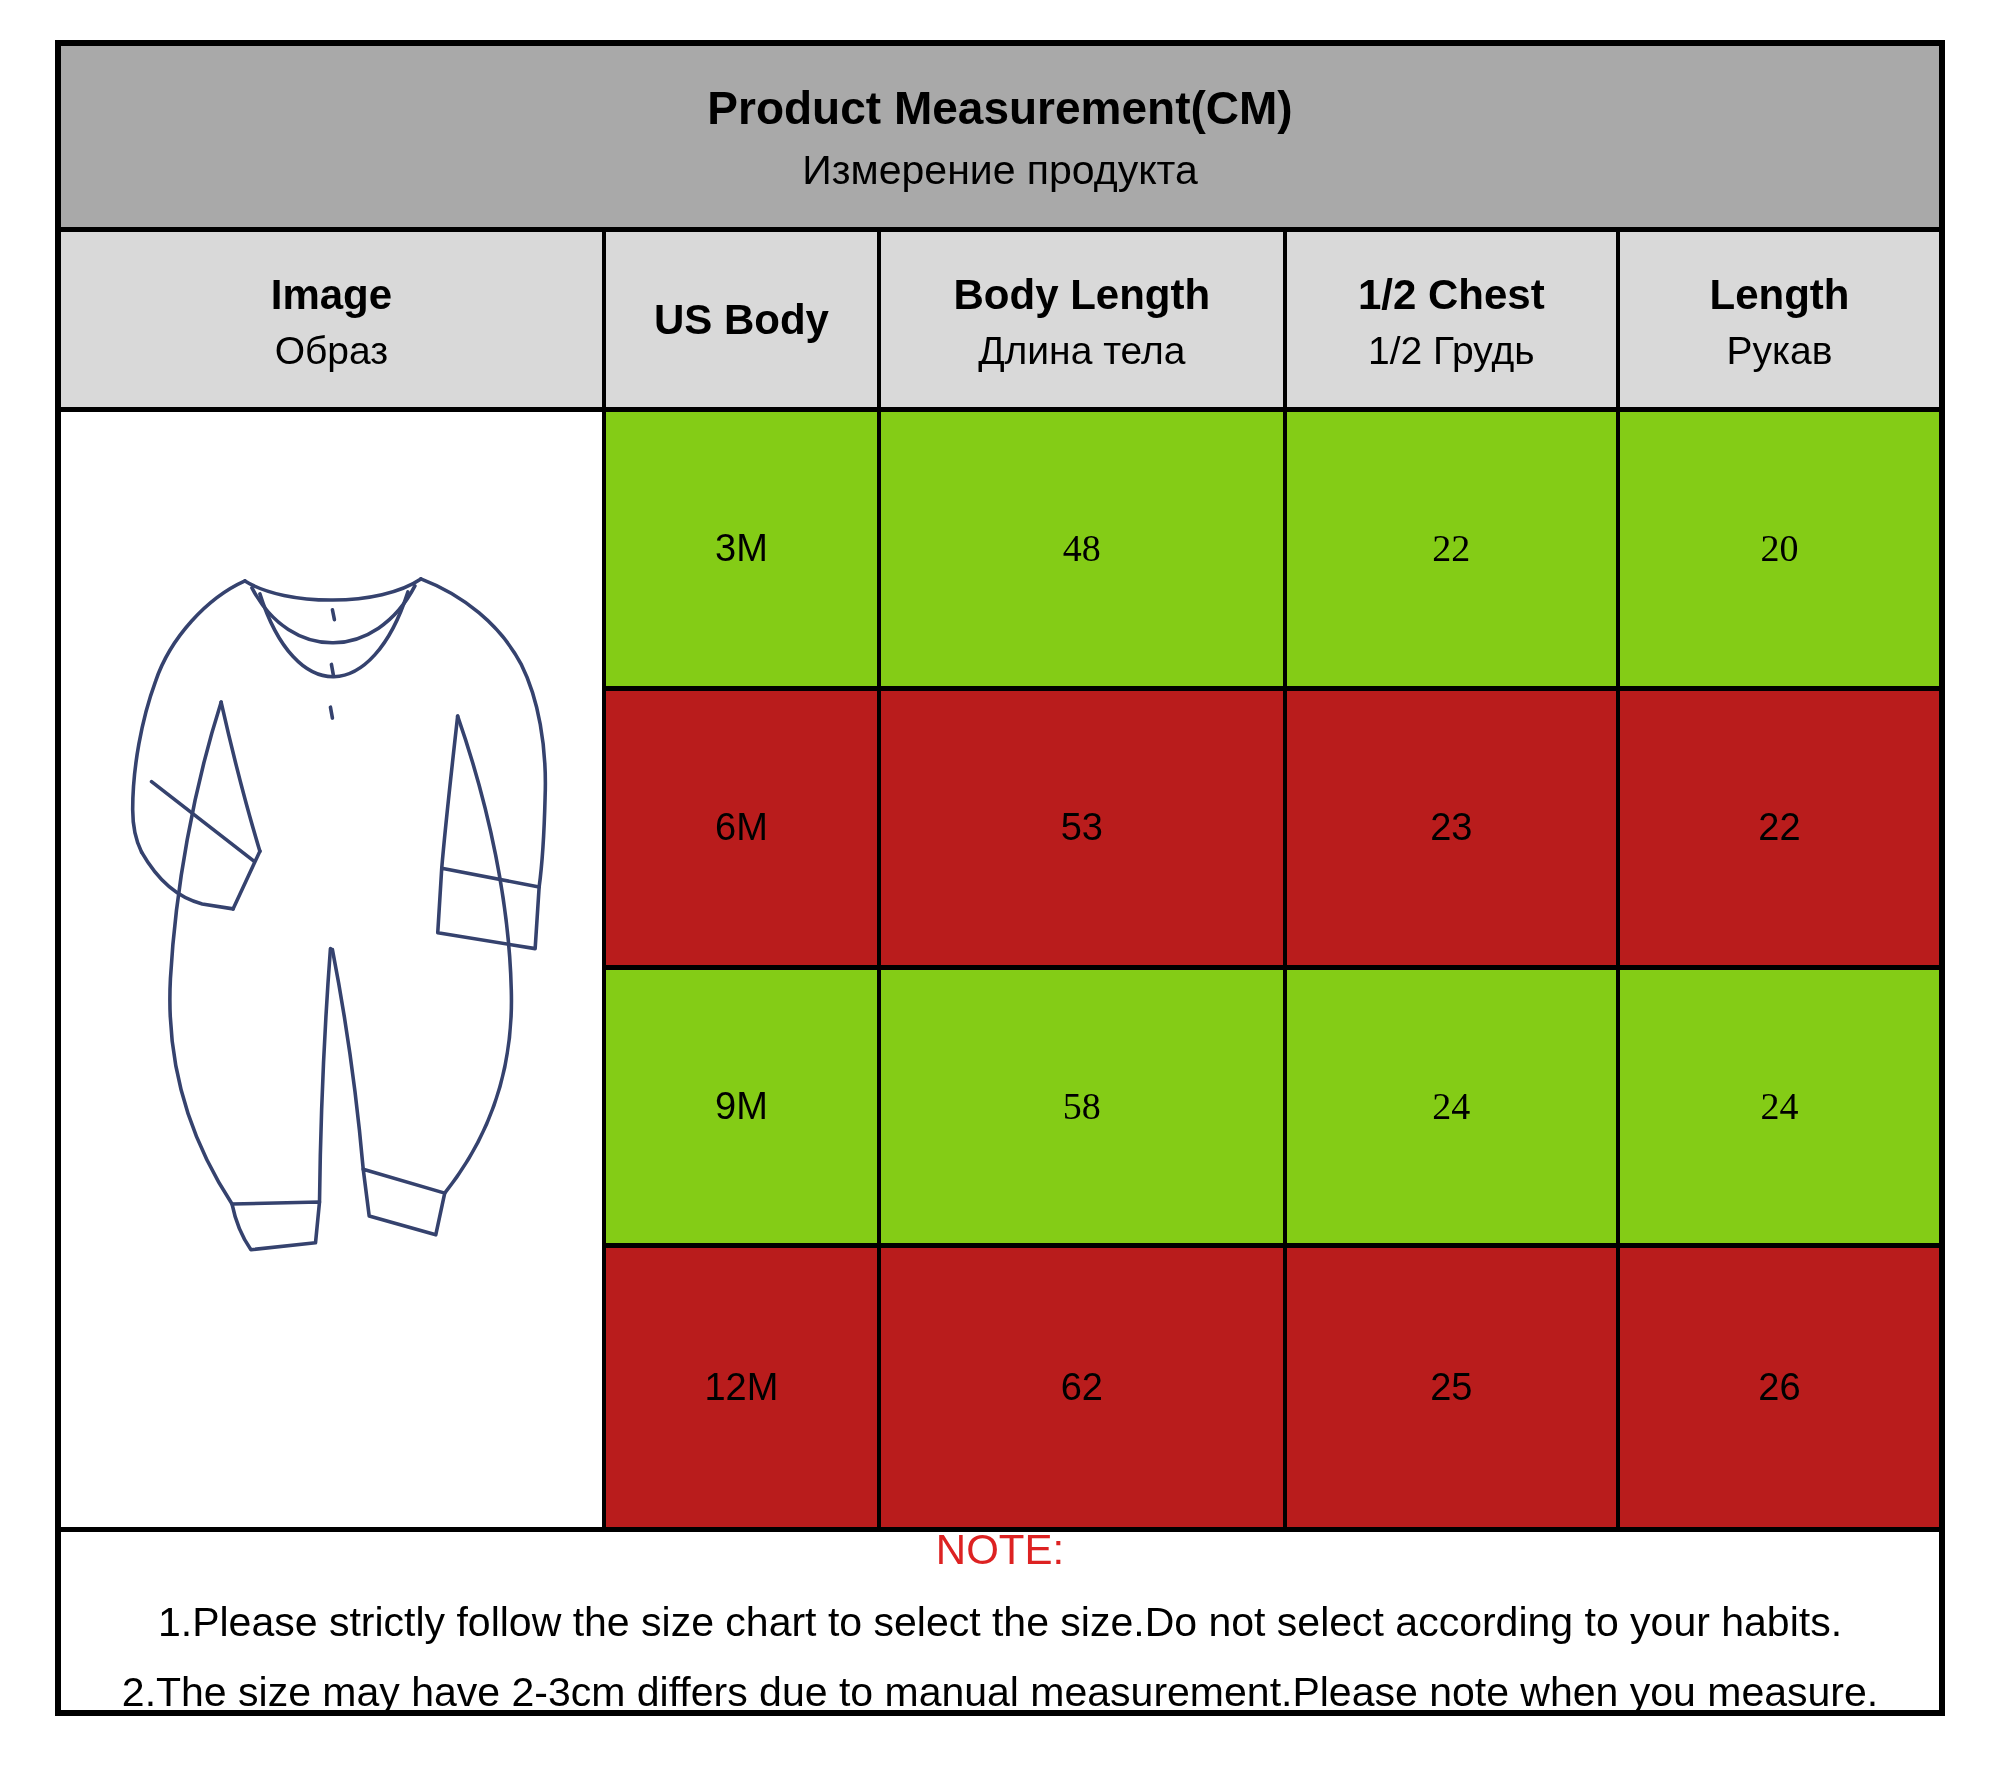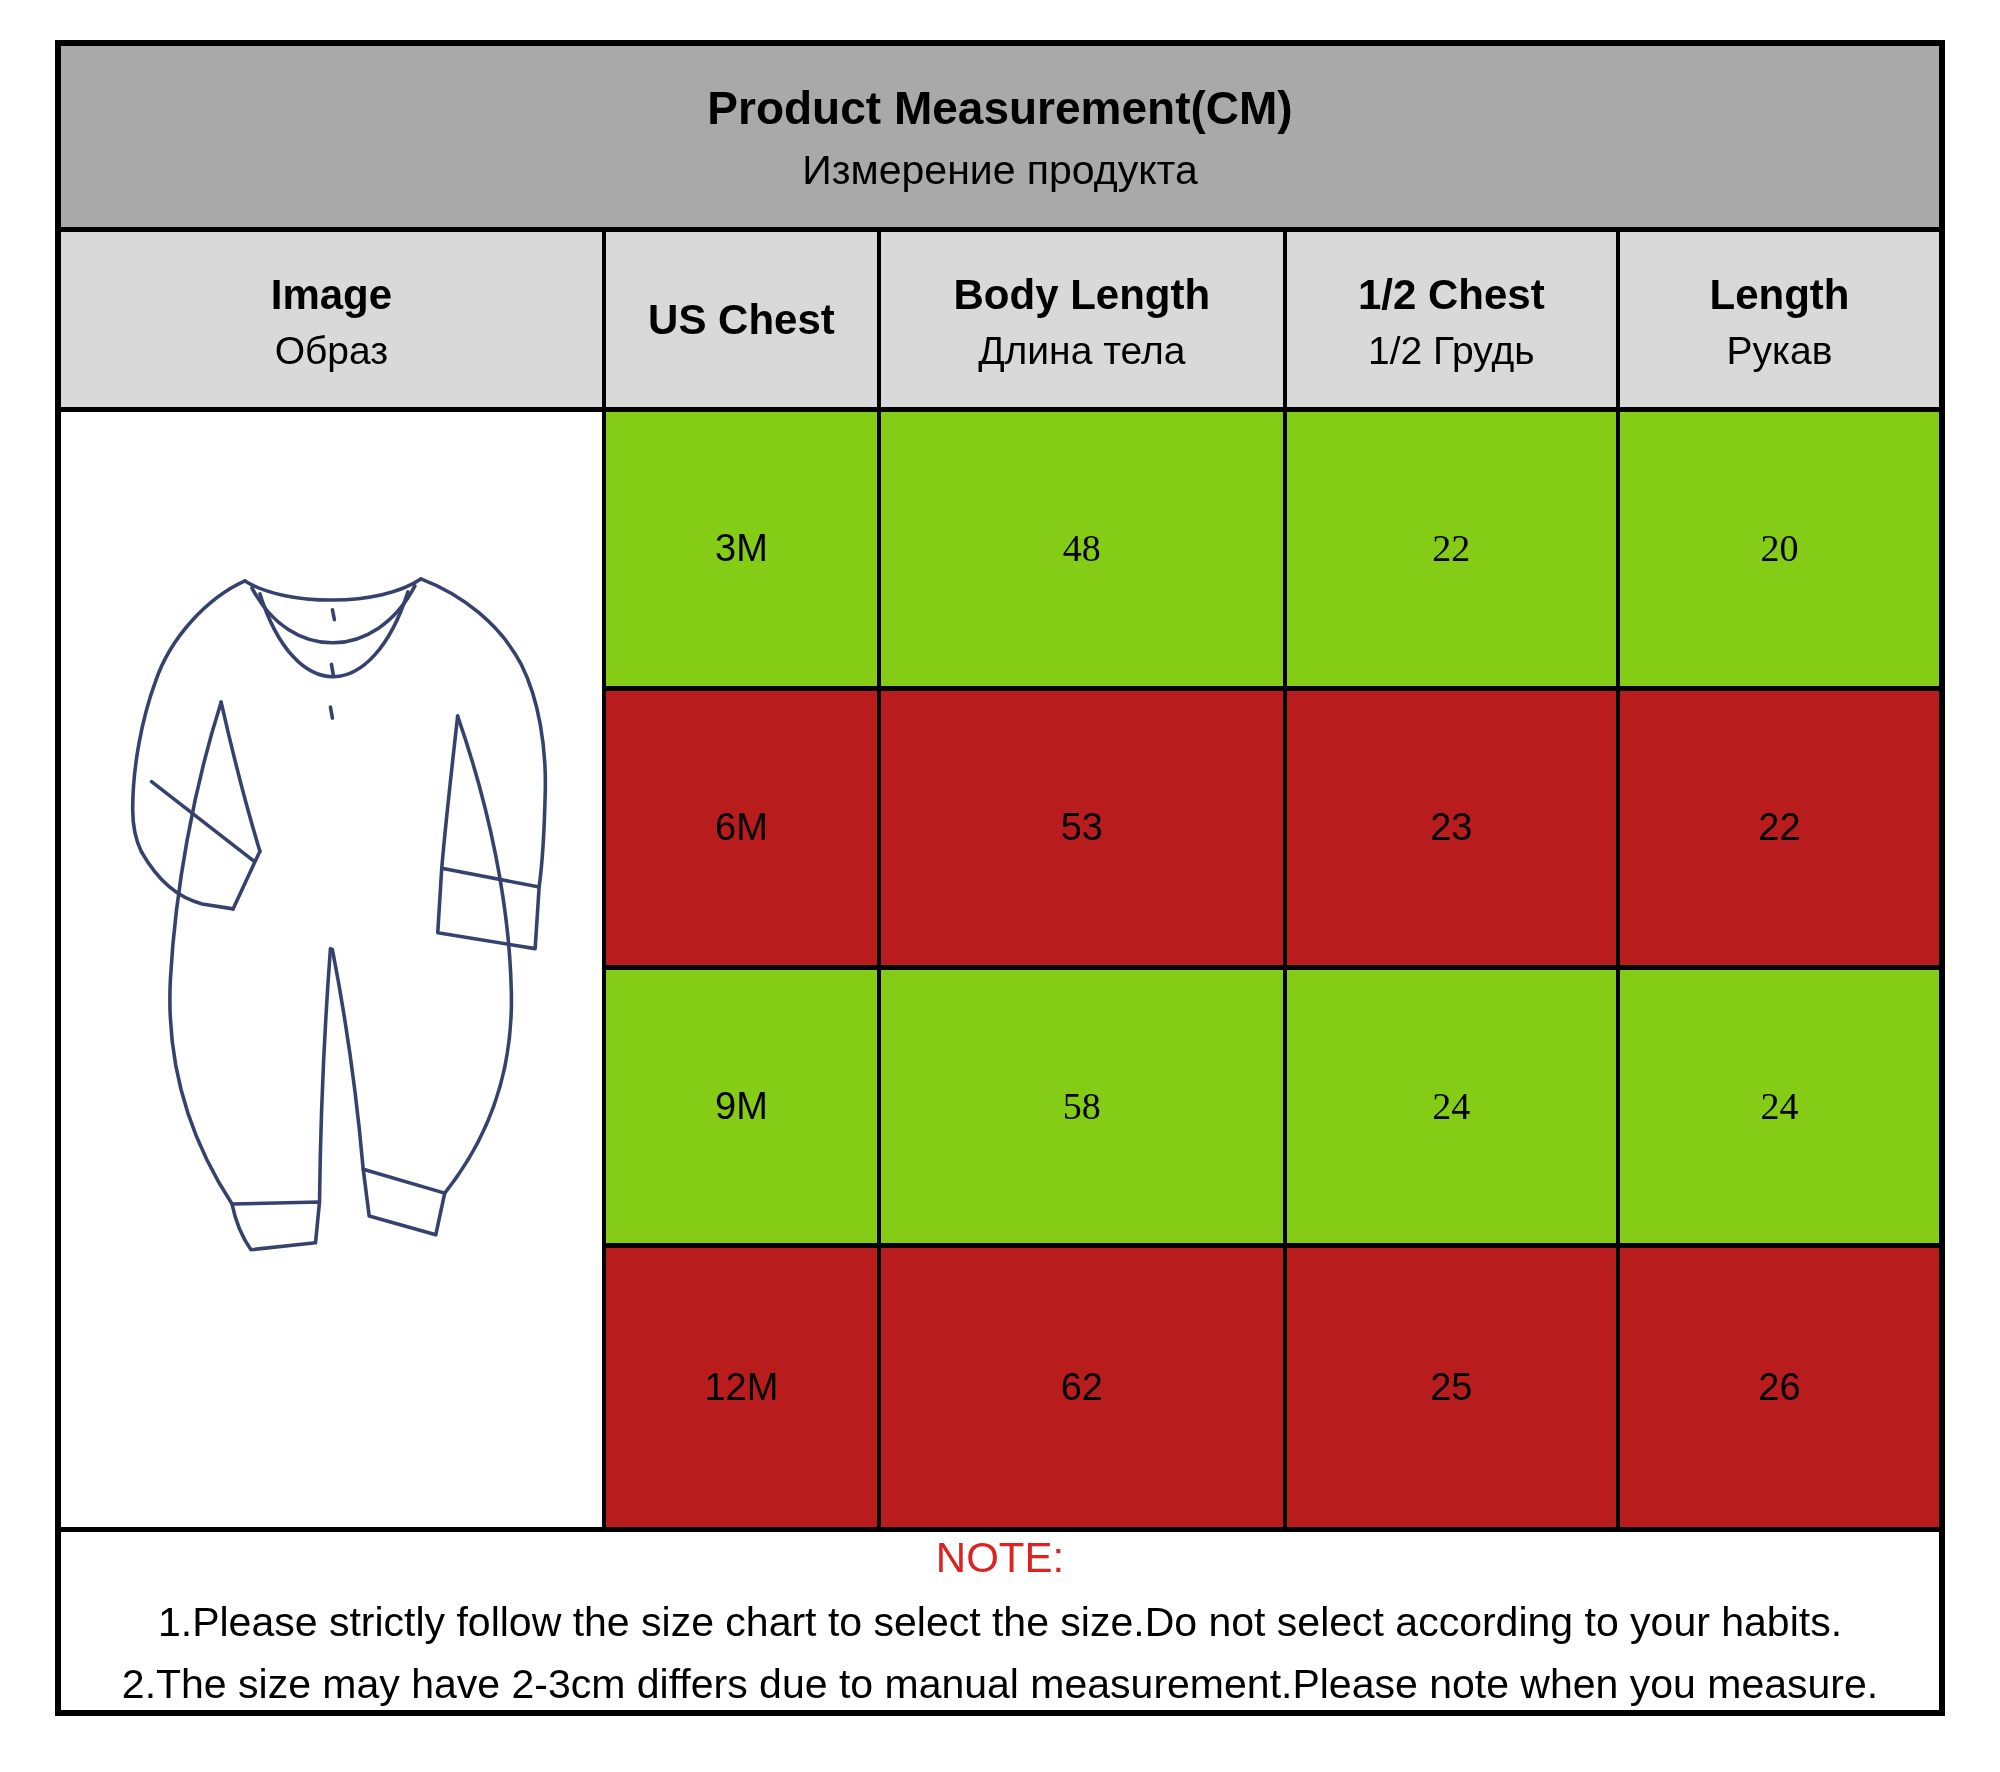--- a/index.html
+++ b/index.html
@@ -20,21 +20,21 @@
     box-sizing:border-box;overflow:hidden;text-align:center;
   }
   .vline{border-left:4px solid #000;}
   .hb{border-bottom:5px solid #000;}
   .title-cell{grid-column:1/-1;grid-row:1;background:#a9a9a9;border-bottom:5px solid #000;}
   .head{background:#d9d9d9;grid-row:2;border-bottom:5px solid #000;}
   .image-cell{grid-column:1;grid-row:3/7;background:#ffffff;position:relative;}
   .row-white{background:#84cc16;}
   .row-gray{background:#b91c1c;}
   .note-cell{grid-column:1/-1;grid-row:7;background:#ffffff;border-top:5px solid #000;
-    justify-content:center;gap:4px;padding:6px 0;}
+    justify-content:center;gap:12px;padding:6px 0;}
   .t-en{font-size:46px;font-weight:bold;line-height:1.5;}
   .t-ru{font-size:41px;font-weight:normal;line-height:1.35;}
   .h-en{font-size:42px;font-weight:bold;line-height:1.5;}
   .h-ru{font-size:39px;font-weight:normal;line-height:1.3;}
   .d{font-size:38px;line-height:1.2;}
   .serif .d-val{font-family:"Liberation Serif","DejaVu Serif",serif;}
   .note-label{font-size:42px;color:#dd2222;line-height:1.45;}
   .note-line{font-size:41px;line-height:1.42;white-space:nowrap;}
   .romper-svg{position:absolute;left:0;top:0;width:100%;height:100%;}
 </style>
@@ -46,21 +46,21 @@
   <div class="cell head">
     <div class="h-en">Image</div>
     <div class="h-ru">Образ</div>
   </div>
 
   <div class="cell title-cell">
     <div class="t-en">Product Measurement(CM)</div>
     <div class="t-ru">Измерение продукта</div>
   </div>
   <div class="cell head vline">
-    <div class="h-en">US Chest</div>
+    <div class="h-en">US Body</div>
   </div>
   <div class="cell head vline">
     <div class="h-en">Body Length</div>
     <div class="h-ru">Длина тела</div>
   </div>
   <div class="cell head vline">
     <div class="h-en">1/2 Chest</div>
     <div class="h-ru">1/2 Грудь</div>
   </div>
   <div class="cell head vline">

